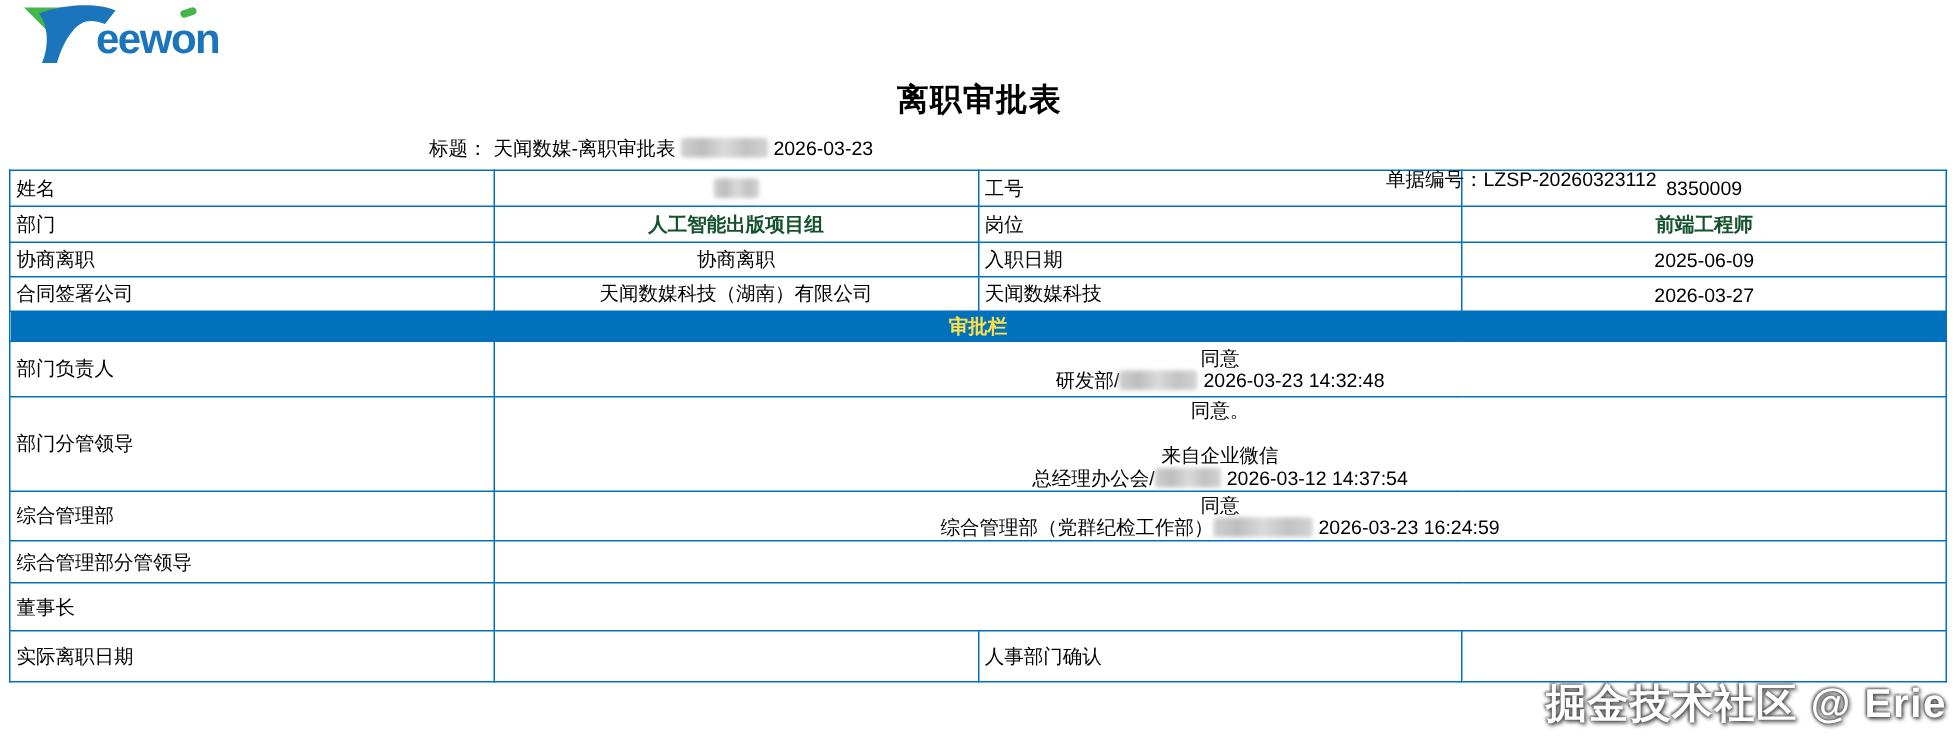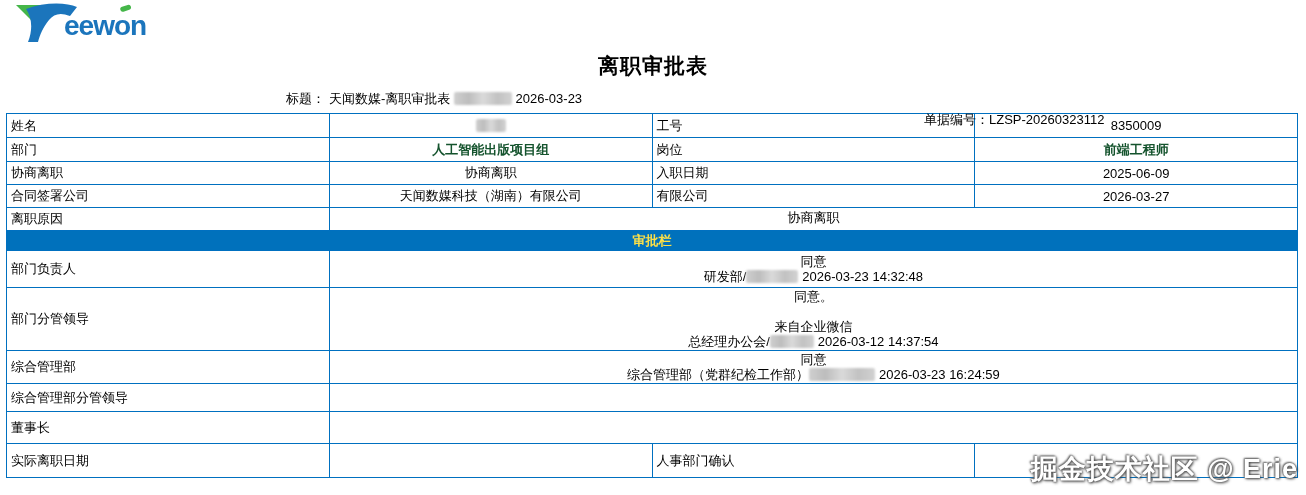--- a/index.html
+++ b/index.html
@@ -91,26 +91,22 @@
       </tr>
       <tr class="h23">
         <td class="lbl">协商离职</td>
         <td class="val">协商离职</td>
         <td class="lbl">入职日期</td>
         <td class="val">2025-06-09</td>
       </tr>
       <tr class="h23">
         <td class="lbl">合同签署公司</td>
         <td class="val">天闻数媒科技（湖南）有限公司</td>
-        <td class="lbl">有限公司</td>
+        <td class="lbl">天闻数媒科技</td>
         <td class="val">2026-03-27</td>
-      </tr>
-      <tr class="h23">
-        <td class="lbl">离职原因</td>
-        <td class="val" colspan="3" style="vertical-align:top">协商离职</td>
       </tr>
 
       <tr>
         <td class="banner" colspan="4">审批栏</td>
       </tr>
 
       <tr class="h37">
         <td class="lbl">部门负责人</td>
         <td class="ap" colspan="3">
           <div class="ap-line">同意</div>

